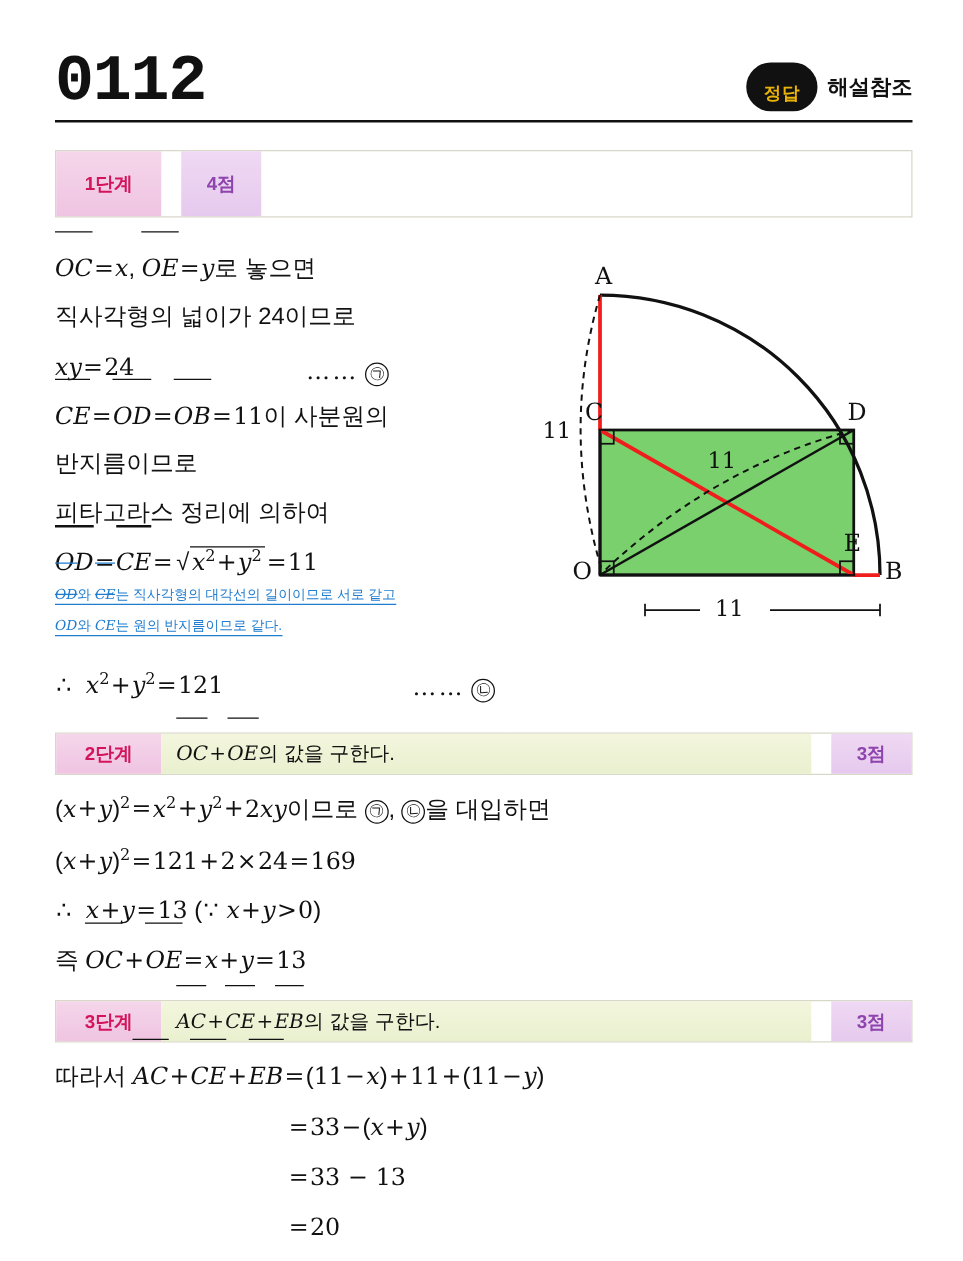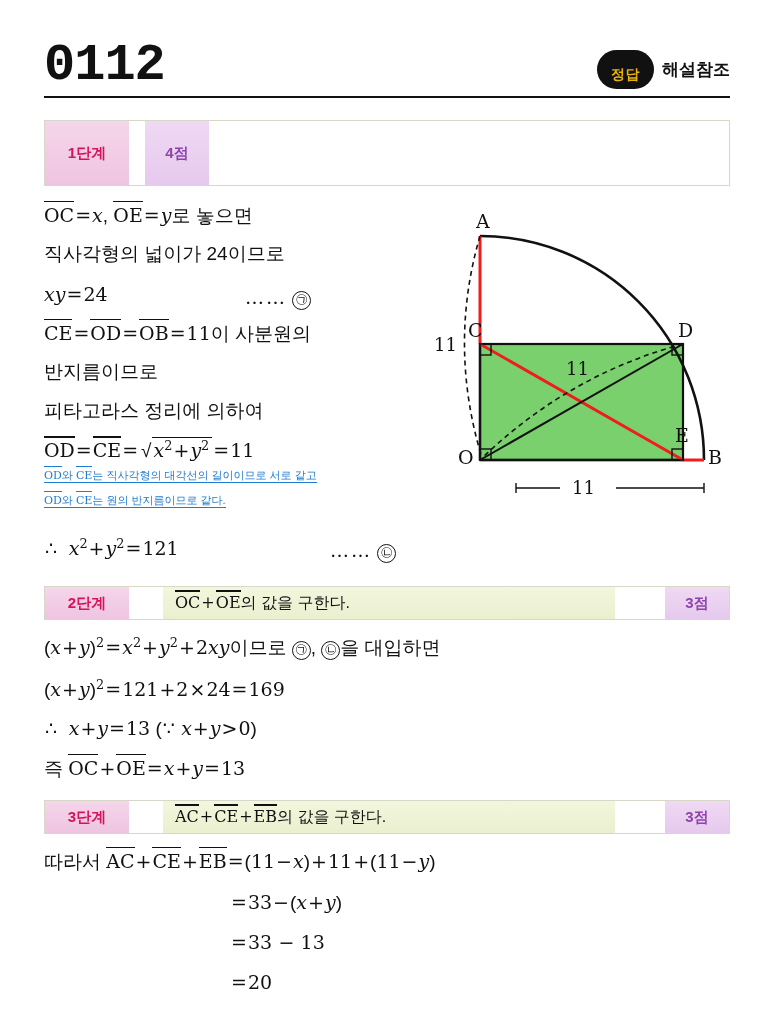--- a/index.html
+++ b/index.html
@@ -70,27 +70,27 @@
     width: 686px;
     height: 2px;
     background: #111;
   }
 
   
   .stepbar {
     position: absolute;
     left: 44px;
     width: 686px;
-    height: 66px;
+    height: 54px;
     display: flex;
     align-items: stretch;
     border: 1px solid #d8d8c8;
     box-sizing: border-box;
   }
-  .stepbar.short { height: 34px; gap: 34px; }
+  .stepbar.short { height: 34px; }
   .step-left {
     width: 84px;
     background: linear-gradient(180deg, #f5d6ea 0%, #efc4e2 100%);
     display: flex;
     align-items: center;
     justify-content: center;
     color: #d4145a;
     font-weight: bold;
     font-size: 15px;
     flex: 0 0 84px;
@@ -118,21 +118,22 @@
     margin-left: 16px;
   }
 
   
   .mi { font-family: "DejaVu Serif", serif; font-style: italic; }
   .mn { font-family: "DejaVu Serif", serif; font-style: normal; }
   .op { font-family: "DejaVu Serif", serif; font-style: normal; padding: 0 1px; }
   .ovl {
     position: relative;
     font-family: "DejaVu Serif", serif;
-    padding-top: 1px;
+    font-style: italic;
+    padding-top: 17px;
   }
   .ovl::before {
     content: "";
     position: absolute;
     left: 0; right: 0; top: -2px;
     height: 1.4px;
     background: currentColor;
   }
   sup.e { font-size: 0.68em; vertical-align: super; font-family: "DejaVu Serif", serif; font-style: normal;}
   .sqrt {

